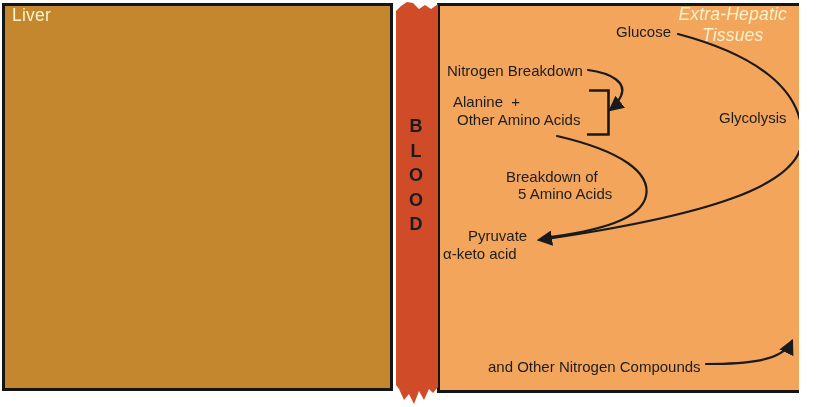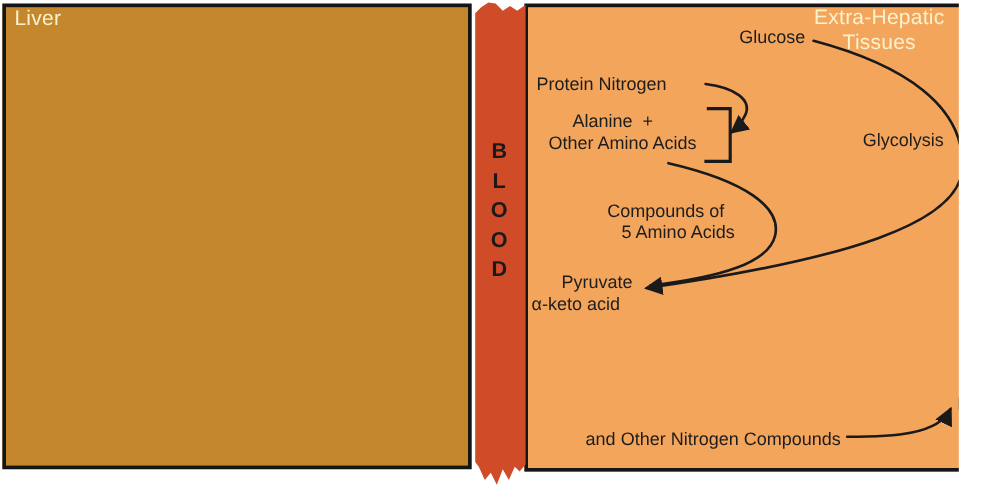--- a/index.html
+++ b/index.html
@@ -29,21 +29,21 @@
   }
   .panel-title {
     position: absolute;
     z-index: 10;
     color: var(--title_text, #F8F2CD);
     font-size: 17.5px;
     line-height: 21px;
     letter-spacing: 0.2px;
   }
   #liver-title { left: 12px; top: 5px; }
-  #tissue-title { right: 12px; top: 4px; text-align: center; }
+  #tissue-title { right: 12px; top: 4px; text-align: center; font-style: italic; }
   #overlay-svg {
     position: absolute;
     left: 0; top: 0;
     z-index: 5;
     pointer-events: none;
   }
   #blood-letters {
     position: absolute;
     left: 394px; top: 114px;
     width: 44px;
@@ -58,21 +58,21 @@
   .lbl {
     position: absolute;
     z-index: 10;
     color: var(--label_text, #1d1d1d);
     font-size: 15px;
     line-height: 18px;
     white-space: pre;
   }
   #lbl-glucose      { left: 616px; top: 23px; }
   #lbl-protein      { left: 447px; top: 62px; }
-  #lbl-alanine      { left: 477px; top: 93px; }
+  #lbl-alanine      { left: 453px; top: 93px; }
   #lbl-otheraa      { left: 457px; top: 111px; }
   #lbl-glycolysis   { left: 719px; top: 109px; }
   #lbl-bd5-1        { left: 506px; top: 168px; }
   #lbl-bd5-2        { left: 518px; top: 185px; }
   #lbl-pyruvate     { left: 468px; top: 227px; }
   #lbl-ketoacid     { left: 443px; top: 245px; }
   #lbl-ammonium     { left: 781px; top: 306px; }
   #lbl-ammonium sub { font-size: 11px; }
   #lbl-ammonium sup { font-size: 11px; margin-left: -2px; }
   #lbl-bdn-1        { left: 497px; top: 350px; }
@@ -119,29 +119,29 @@
 
     <path d="M557,136 C622,151 651,173 646,196 C641,219 601,231 542,238" fill="none" stroke="#1a1a1a" stroke-width="2.2" stroke-linecap="round"></path>
 
     <path d="M678,34 C753,54 804,88 802,140 C800,186 706,216 539,240" fill="none" stroke="#1a1a1a" stroke-width="2.2" stroke-linecap="round" marker-end="url(#arrow)"></path>
 
     <path d="M706,364 C745,364 782,362 792,341" fill="none" stroke="#1a1a1a" stroke-width="2.2" stroke-linecap="round" marker-end="url(#arrow)"></path>
   </svg>
 
   <div class="lbl" id="lbl-glucose">Glucose</div>
 
-  <div class="lbl" id="lbl-protein">Protein Nitrogen</div>
+  <div class="lbl" id="lbl-protein">Nitrogen Breakdown</div>
 
   <div class="lbl" id="lbl-alanine">Alanine  +</div>
 
   <div class="lbl" id="lbl-otheraa">Other Amino Acids</div>
 
   <div class="lbl" id="lbl-glycolysis">Glycolysis</div>
 
-  <div class="lbl" id="lbl-bd5-1">Compounds of</div>
+  <div class="lbl" id="lbl-bd5-1">Breakdown of</div>
 
   <div class="lbl" id="lbl-bd5-2">5 Amino Acids</div>
 
   <div class="lbl" id="lbl-pyruvate">Pyruvate</div>
 
   <div class="lbl" id="lbl-ketoacid">α-keto acid</div>
 
   <div class="lbl" id="lbl-ammonium">
     <span>NH</span><sub>4</sub><sup>+</sup>
   </div>

